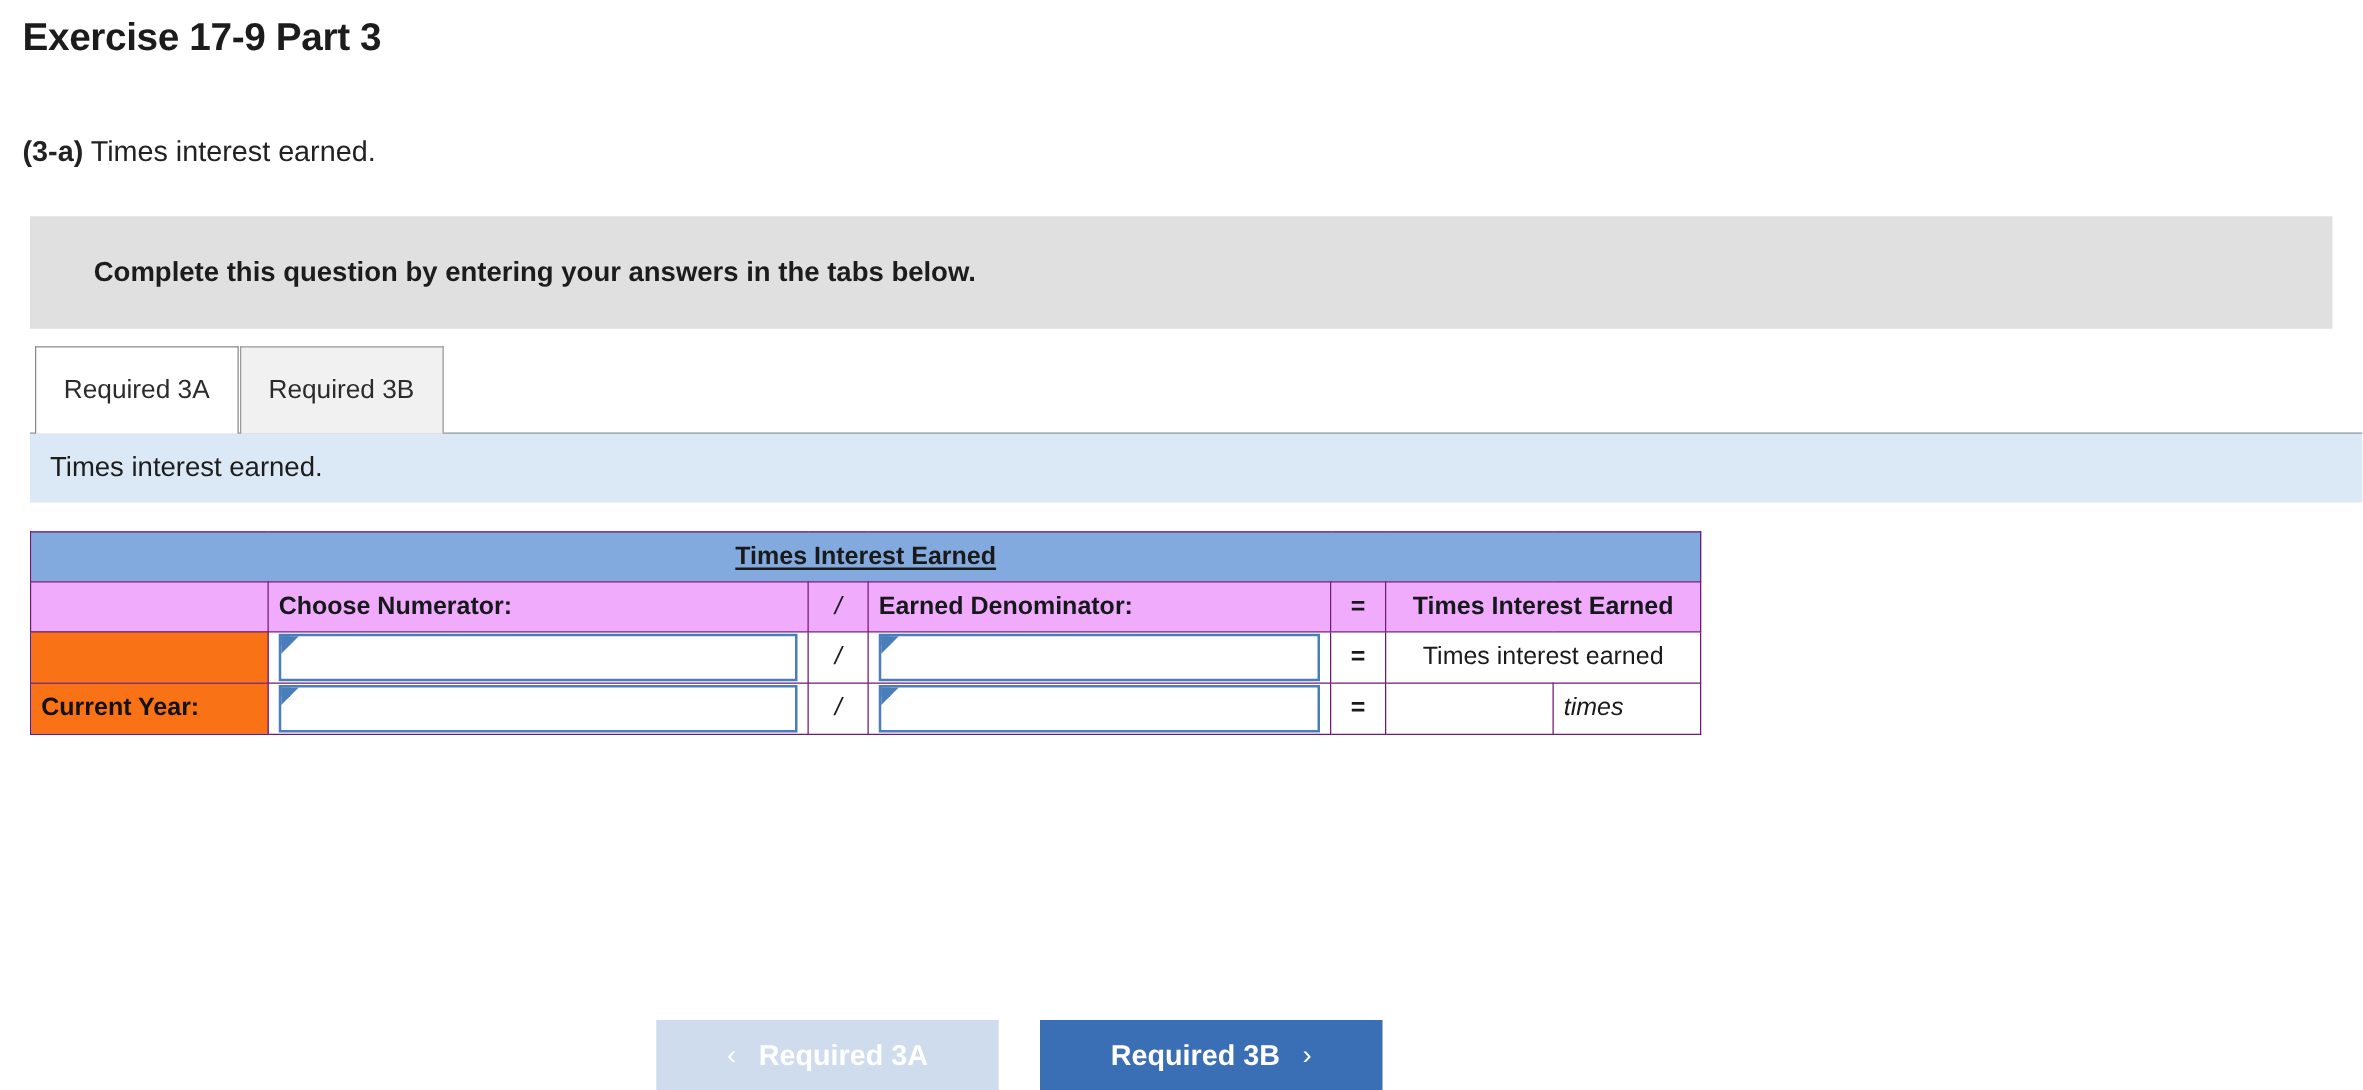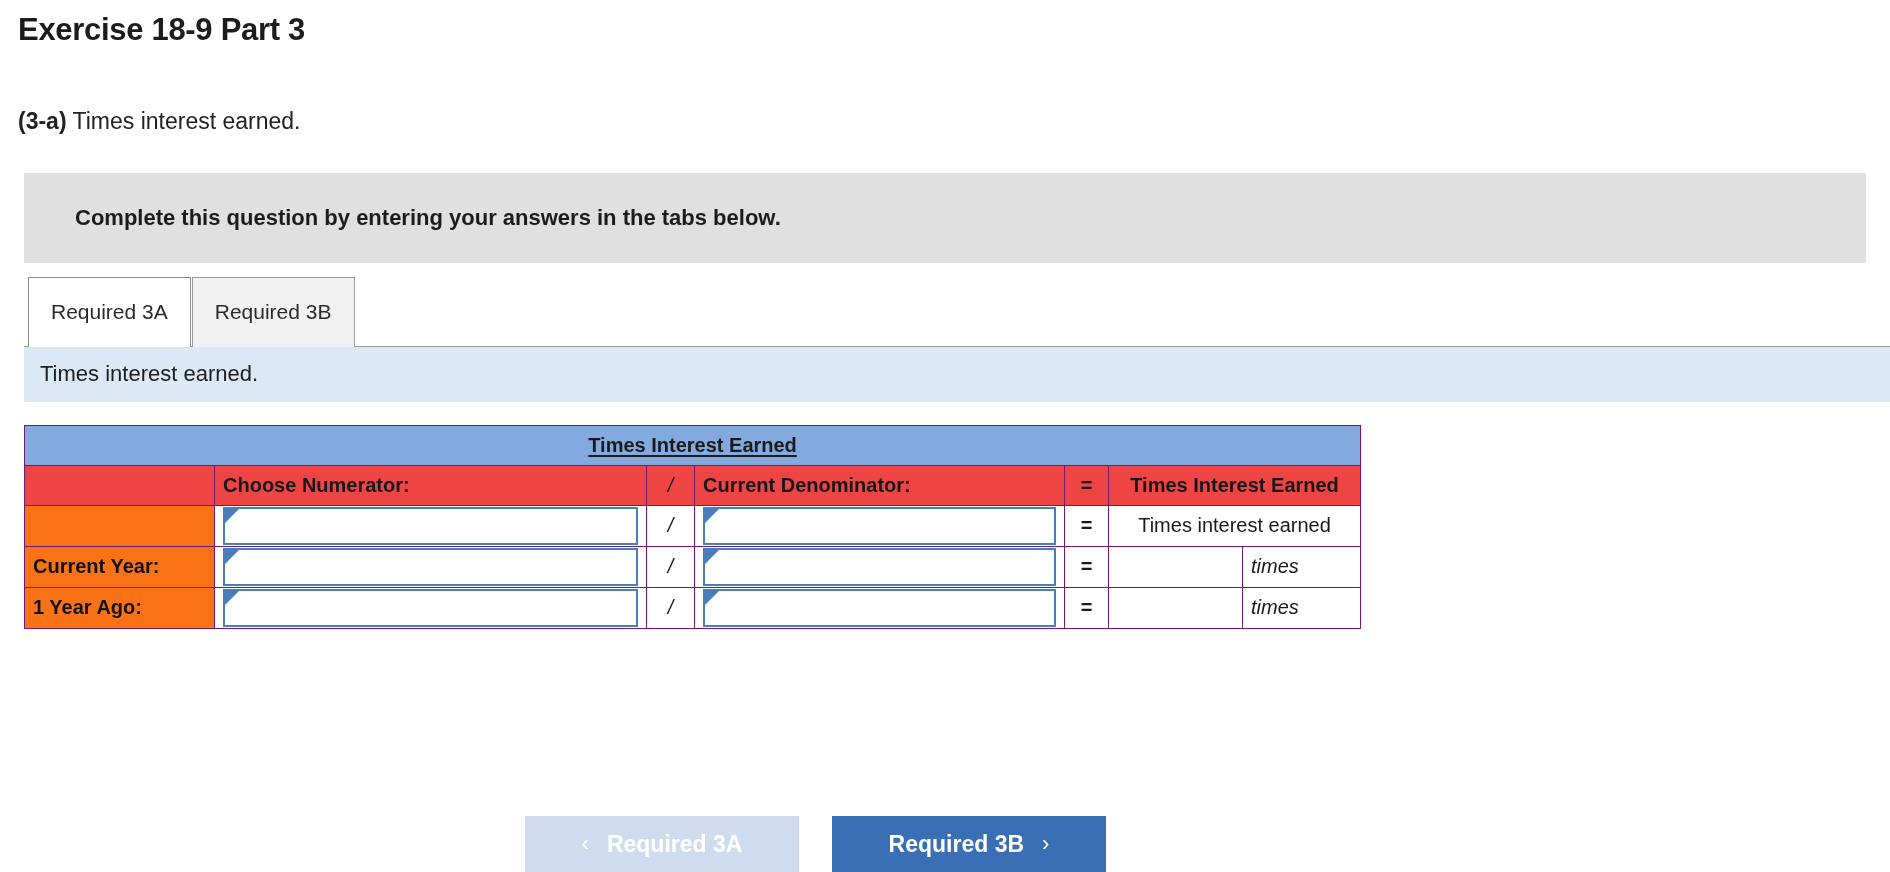--- a/index.html
+++ b/index.html
@@ -97,21 +97,21 @@
     background: #ffffff;
   }
   table.sheet td {
     border: 1px solid #701a75;
     height: 40px;
     padding: 0 8px;
     font-size: 20px;
     vertical-align: middle;
   }
   td.hdr-blue {
-    background: #ef4444;
+    background: #f0abfc;
     font-weight: bold;
     color: #16191c;
   }
   td.title-cell {
     background: #82aadf;
     text-align: center;
     height: 62px;
     font-weight: bold;
     font-size: 22px;
   }
@@ -181,21 +181,21 @@
     color: #ffffff;
     margin-left: 33px;
   }
   .chev { font-size: 22px; font-weight: normal; }
 </style>
 </head>
 <body>
 
 <div class="page">
 
-  <div class="title">Exercise 18-9 Part 3</div>
+  <div class="title">Exercise 17-9 Part 3</div>
 
   <div class="questions">
     <div class="q-line">
       <span class="q-tag">(3-a)</span>
       <span>Times interest earned.</span>
     </div>
   </div>
 
   <div class="instruction-banner">
     <span>Complete this question by entering your answers in the tabs below.</span>
@@ -228,21 +228,21 @@
       <tbody>
         <tr>
           <td class="title-cell" colspan="7">
             <u>Times Interest Earned</u>
           </td>
         </tr>
         <tr>
           <td class="hdr-blue"></td>
           <td class="hdr-blue">Choose Numerator:</td>
           <td class="hdr-blue op centered">/</td>
-          <td class="hdr-blue">Current Denominator:</td>
+          <td class="hdr-blue">Earned Denominator:</td>
           <td class="hdr-blue op-eq centered">=</td>
           <td class="hdr-blue centered" colspan="2">Times Interest Earned</td>
         </tr>
 
         <tr>
           <td class="rowlabel"></td>
           <td class="input-cell">
             <div class="inputbox">
               <span class="tri"></span>
               <span></span>
@@ -272,39 +272,20 @@
             <div class="inputbox">
               <span class="tri"></span>
               <span></span>
             </div>
           </td>
           <td class="op-eq centered">=</td>
           <td class="result-cell"></td>
           <td class="unit-cell">times</td>
         </tr>
 
-        <tr>
-          <td class="rowlabel">1 Year Ago:</td>
-          <td class="input-cell">
-            <div class="inputbox">
-              <span class="tri"></span>
-              <span></span>
-            </div>
-          </td>
-          <td class="op centered">/</td>
-          <td class="input-cell">
-            <div class="inputbox">
-              <span class="tri"></span>
-              <span></span>
-            </div>
-          </td>
-          <td class="op-eq centered">=</td>
-          <td class="result-cell"></td>
-          <td class="unit-cell">times</td>
-        </tr>
       </tbody>
     </table>
   </div>
 
   <div class="nav-row">
     <button class="nav-btn nav-prev">
       <span class="chev">‹</span>
       <span>Required 3A</span>
     </button>
     <button class="nav-btn nav-next">

